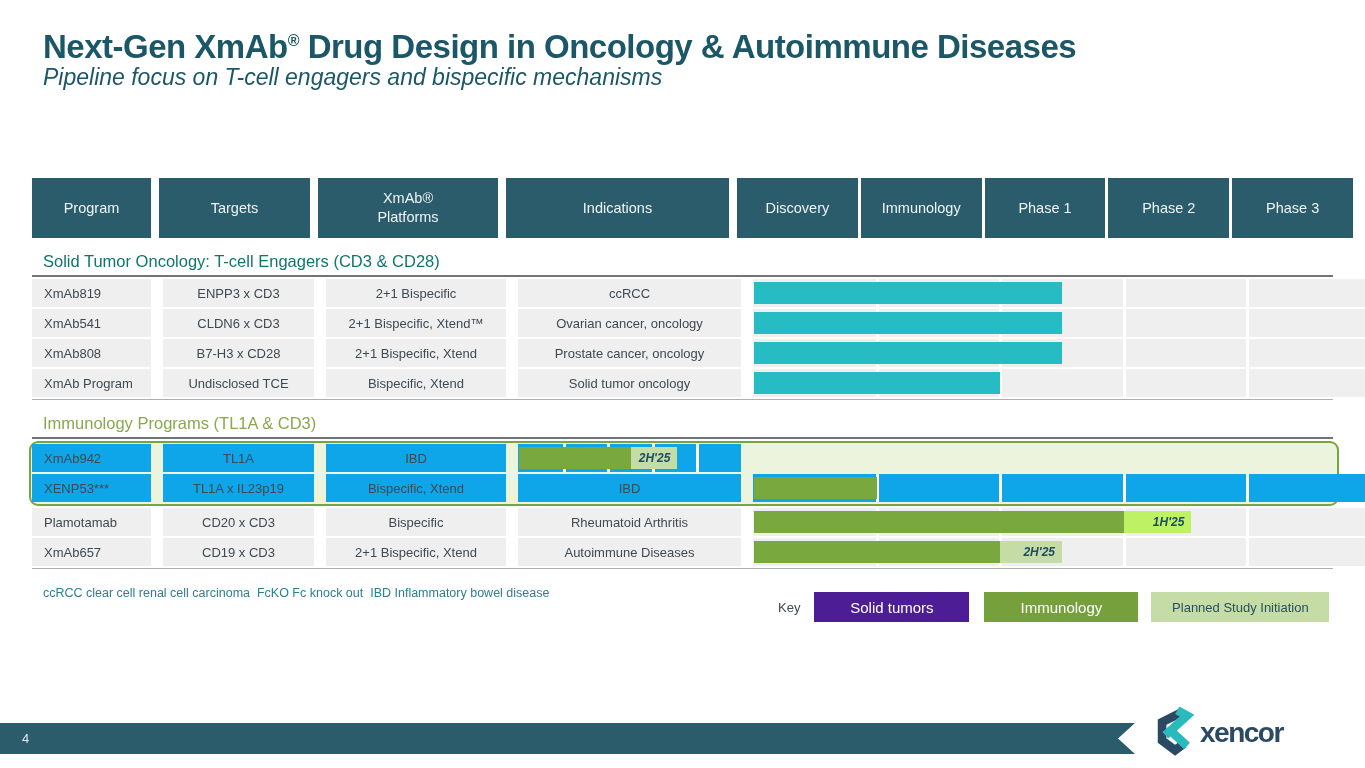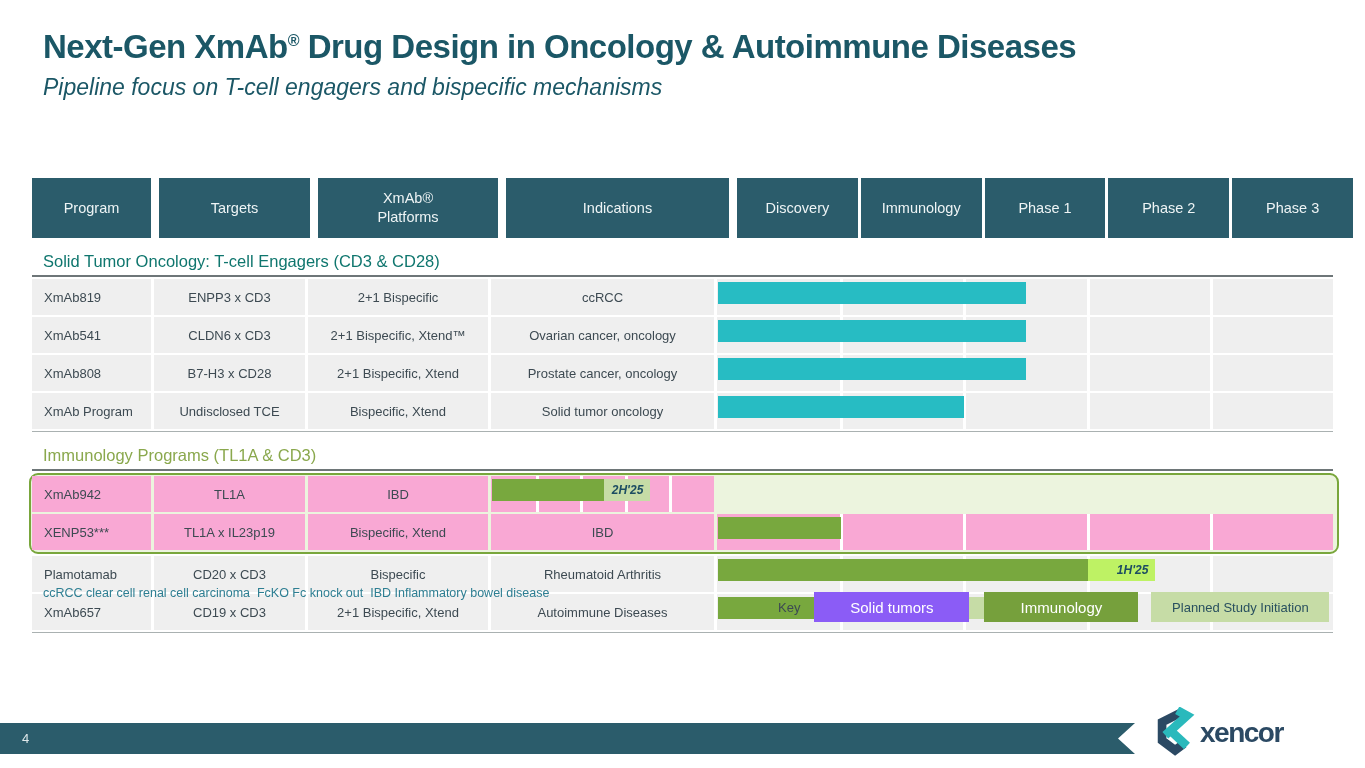--- a/index.html
+++ b/index.html
@@ -1,47 +1,47 @@
 <!DOCTYPE html>
 <html style="--header-bg: #2b5c6b;"><head>
 <meta charset="utf-8">
 <style>
   html,body{margin:0;padding:0;background:#fff;}
   .slide{position:relative;width:1365px;height:768px;background:#ffffff;overflow:hidden;
          font-family:"Liberation Sans","DejaVu Sans",sans-serif;}
   .page-title{position:absolute;left:43px;top:28px;font-size:33px;font-weight:700;color:#1b5766;letter-spacing:-0.5px;}
   .page-title sup{font-size:16px;vertical-align:super;}
-  .page-subtitle{position:absolute;left:43px;top:74px;font-size:23px;font-style:italic;color:#1b5766;}
+  .page-subtitle{position:absolute;left:43px;top:64px;font-size:23px;font-style:italic;color:#1b5766;}
 
   .pipeline{position:absolute;left:32px;top:178px;width:1301px;}
   .thead{display:grid;grid-template-columns:119px 151px 180px 223px 616px;column-gap:8px;height:60px;}
   .th{background:var(--header-bg);color:#eef4f5;font-size:14.5px;display:flex;align-items:center;justify-content:center;
       text-align:center;white-space:pre-line;line-height:1.3;}
   .th-stages{display:grid;grid-template-columns:repeat(5,1fr);column-gap:3px;background:transparent;}
   .th-stages .th{width:100%;height:100%;}
 
   .section{margin-top:14px;}
   .section-title{font-size:16.5px;margin:0 0 4px 11px;font-weight:400;}
   .section-title.teal{color:#0f766e;}
   .section-title.green{color:#8aa84d;}
   .rule-dark{height:2px;background:#6e7678;margin-bottom:2px;}
   .rule-light{height:1px;background:#aab1b1;}
 
-  .row{display:grid;grid-template-columns:119px 151px 180px 223px 616px;column-gap:3px;height:36px;margin-bottom:2px;border-radius:14px;}
+  .row{display:grid;grid-template-columns:119px 151px 180px 223px 616px;column-gap:12px;height:28px;margin-bottom:2px;border-radius:14px;}
   .cell{background:#efefef;color:#3d4a52;font-size:13px;display:flex;align-items:center;justify-content:center;text-align:center;}
   .cell.program{justify-content:flex-start;padding-left:12px;}
   .cell.stage{position:relative;justify-content:flex-start;overflow:visible;}
   .gridline{position:absolute;top:0;bottom:0;width:3px;background:#ffffff;}
   .bar{position:absolute;left:1px;top:3px;height:22px;}
   .bar.planned{display:flex;align-items:center;justify-content:flex-end;font-style:italic;}
   .bar-label{font-size:12px;font-weight:700;color:#1d4d62;padding-right:7px;white-space:nowrap;}
 
   .group.highlight{position:relative;border:2px solid #79a63c;border-radius:9px;background:#ecf4de;
                    margin:0 -6px 2px -3px;padding:1px 4px 0 1px;}
-  .group.highlight .row .cell{background:#f9a8d4;}
+  .group.highlight .row .cell{background:#0ea5e9;}
 
   .footnote{position:absolute;left:43px;top:586px;font-size:12.5px;color:#2d7e92;white-space:pre;}
   .key{position:absolute;left:778px;top:592px;display:flex;align-items:center;}
   .key-label{font-size:13px;color:#3d4a52;margin-right:14px;}
   .key-box{height:30px;display:flex;align-items:center;justify-content:center;}
   .key-box.k0{width:155px;font-size:15px;margin-right:15px;}
   .key-box.k1{width:154px;font-size:15px;margin-right:13px;}
   .key-box.k2{width:178px;font-size:13px;}
 
   .footer-bar{position:absolute;left:0;top:723px;width:1135px;height:31px;background:var(--header-bg);
@@ -202,21 +202,21 @@
           </div>
           <div class="rule-light"></div>
         </div>
       </div>
   </div>
 
   <div class="footnote">ccRCC clear cell renal cell carcinoma  FcKO Fc knock out  IBD Inflammatory bowel disease</div>
 
   <div class="key">
     <span class="key-label">Key</span>
-    <div class="key-box k0" style="background: #8b5cf6; color: rgb(255, 255, 255); text-align: right;">Solid tumors</div>
+    <div class="key-box k0" style="background: #4c1d95; color: rgb(255, 255, 255); text-align: right;">Solid tumors</div>
     <div class="key-box k1" style="background: rgb(118, 160, 60); color: rgb(255, 255, 255);">Immunology</div>
     <div class="key-box k2" style="background: rgb(198, 220, 166); color: rgb(41, 80, 95);">Planned Study Initiation</div>
   </div>
 
   <div class="footer-bar">
     <div class="page-number">4</div>
   </div>
 
   <div class="logo">
     <svg width="52" height="52" viewBox="0 0 48 48">

